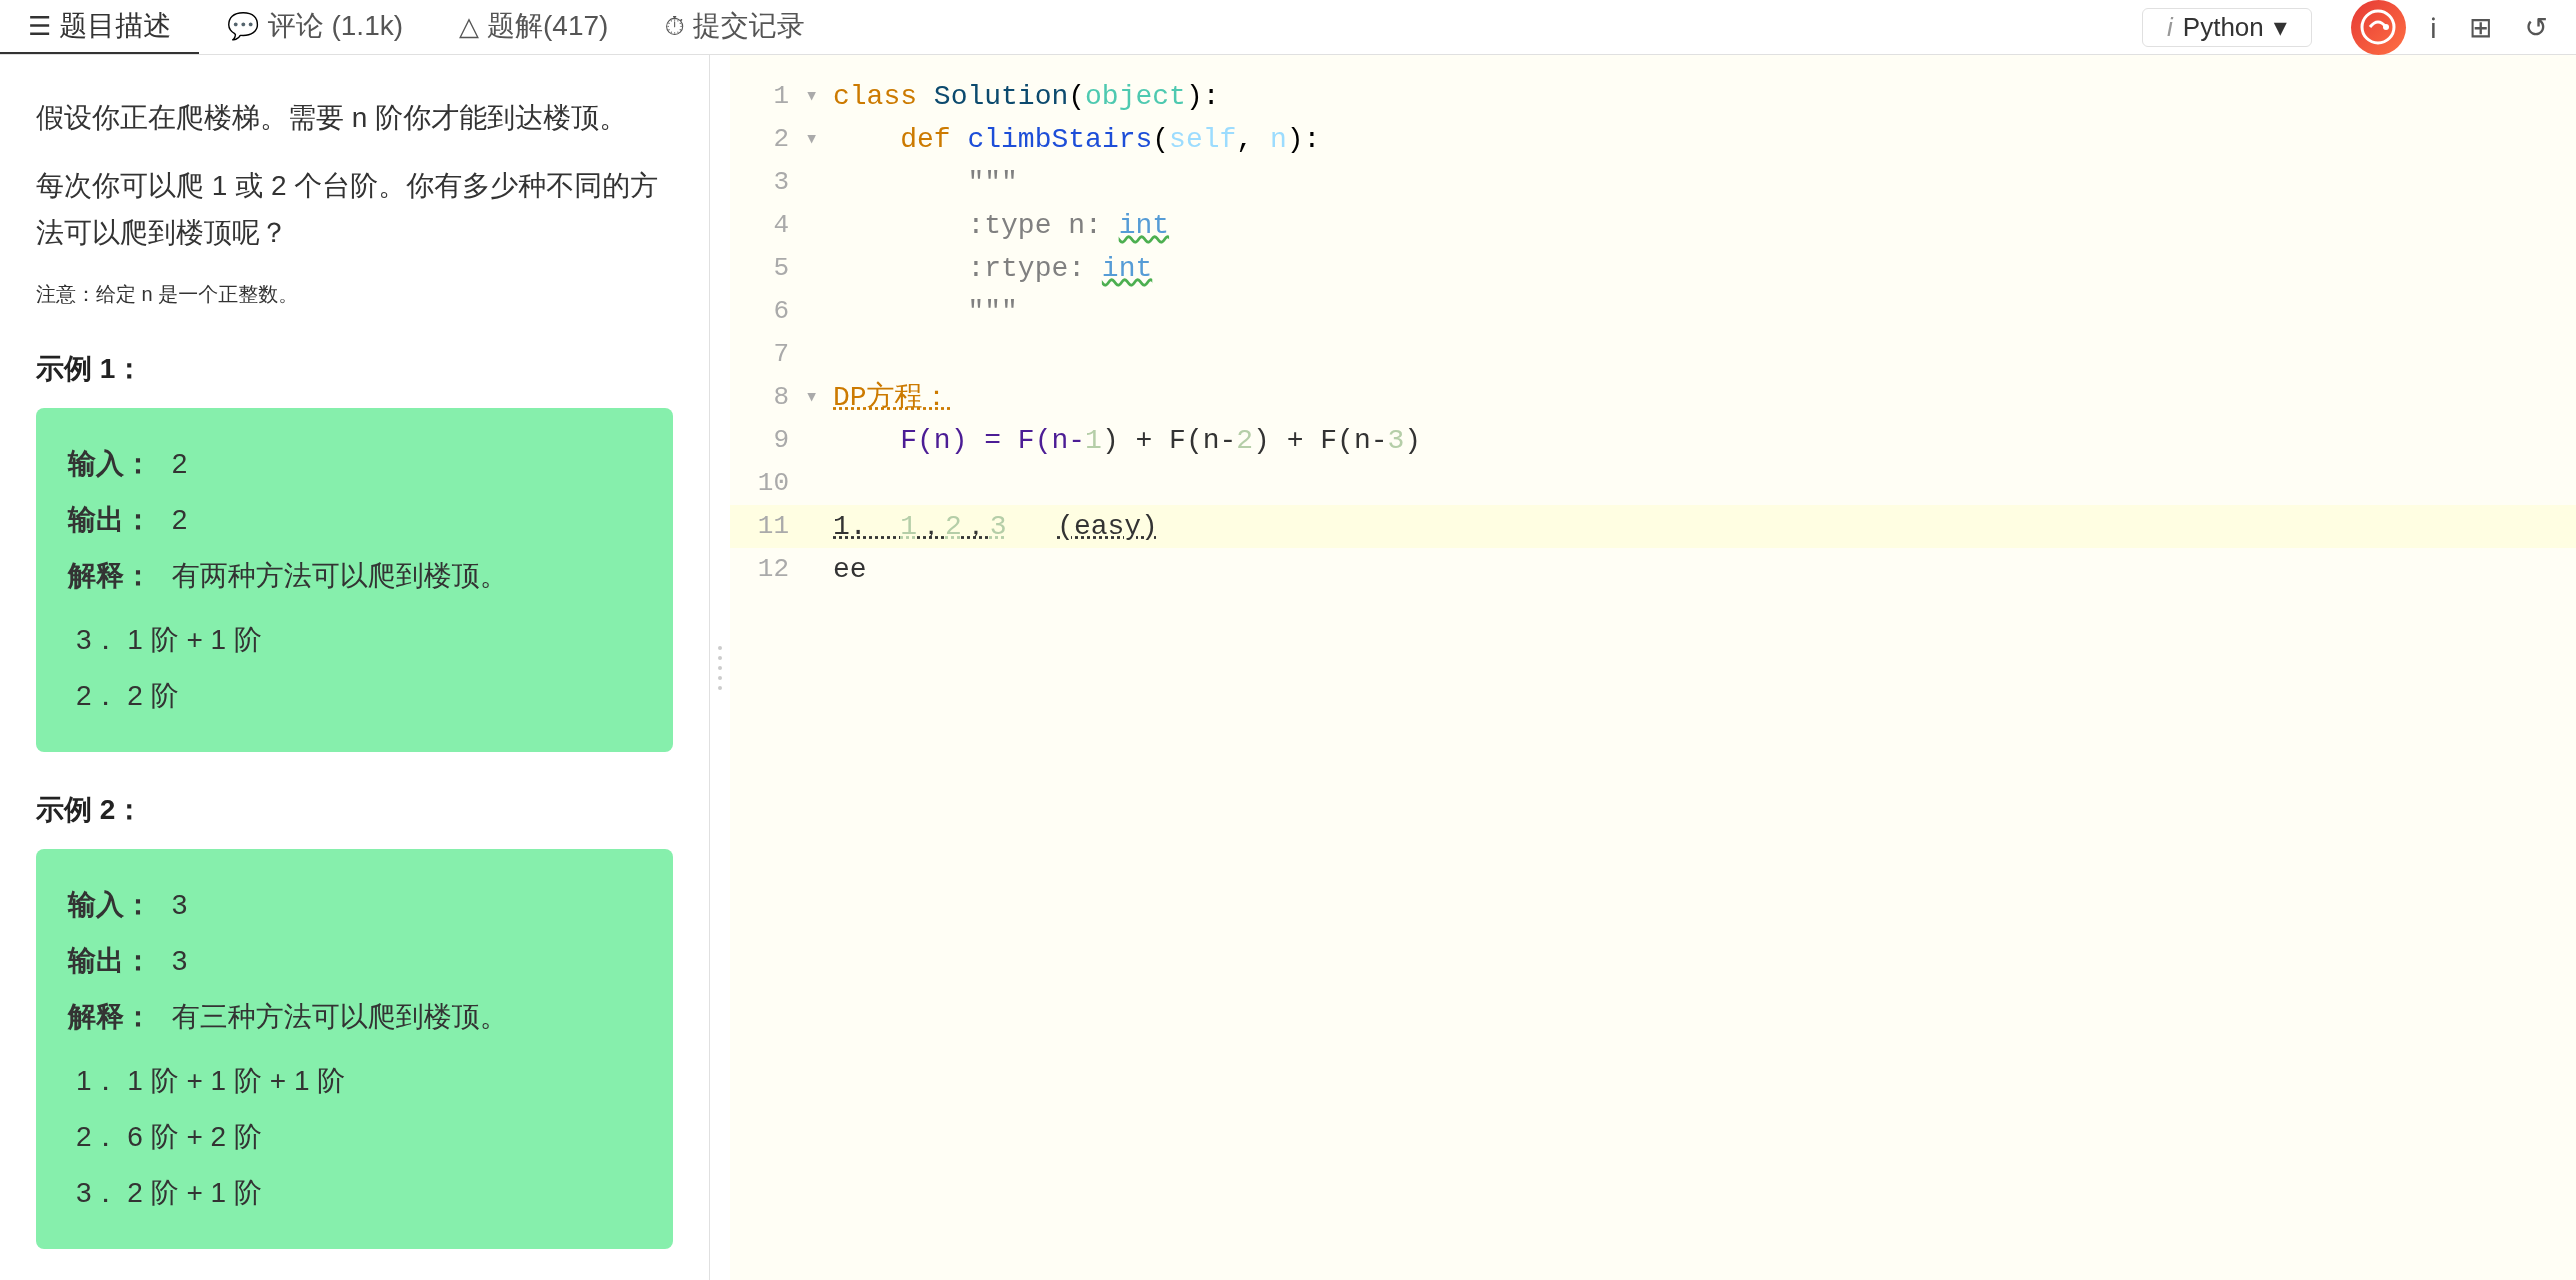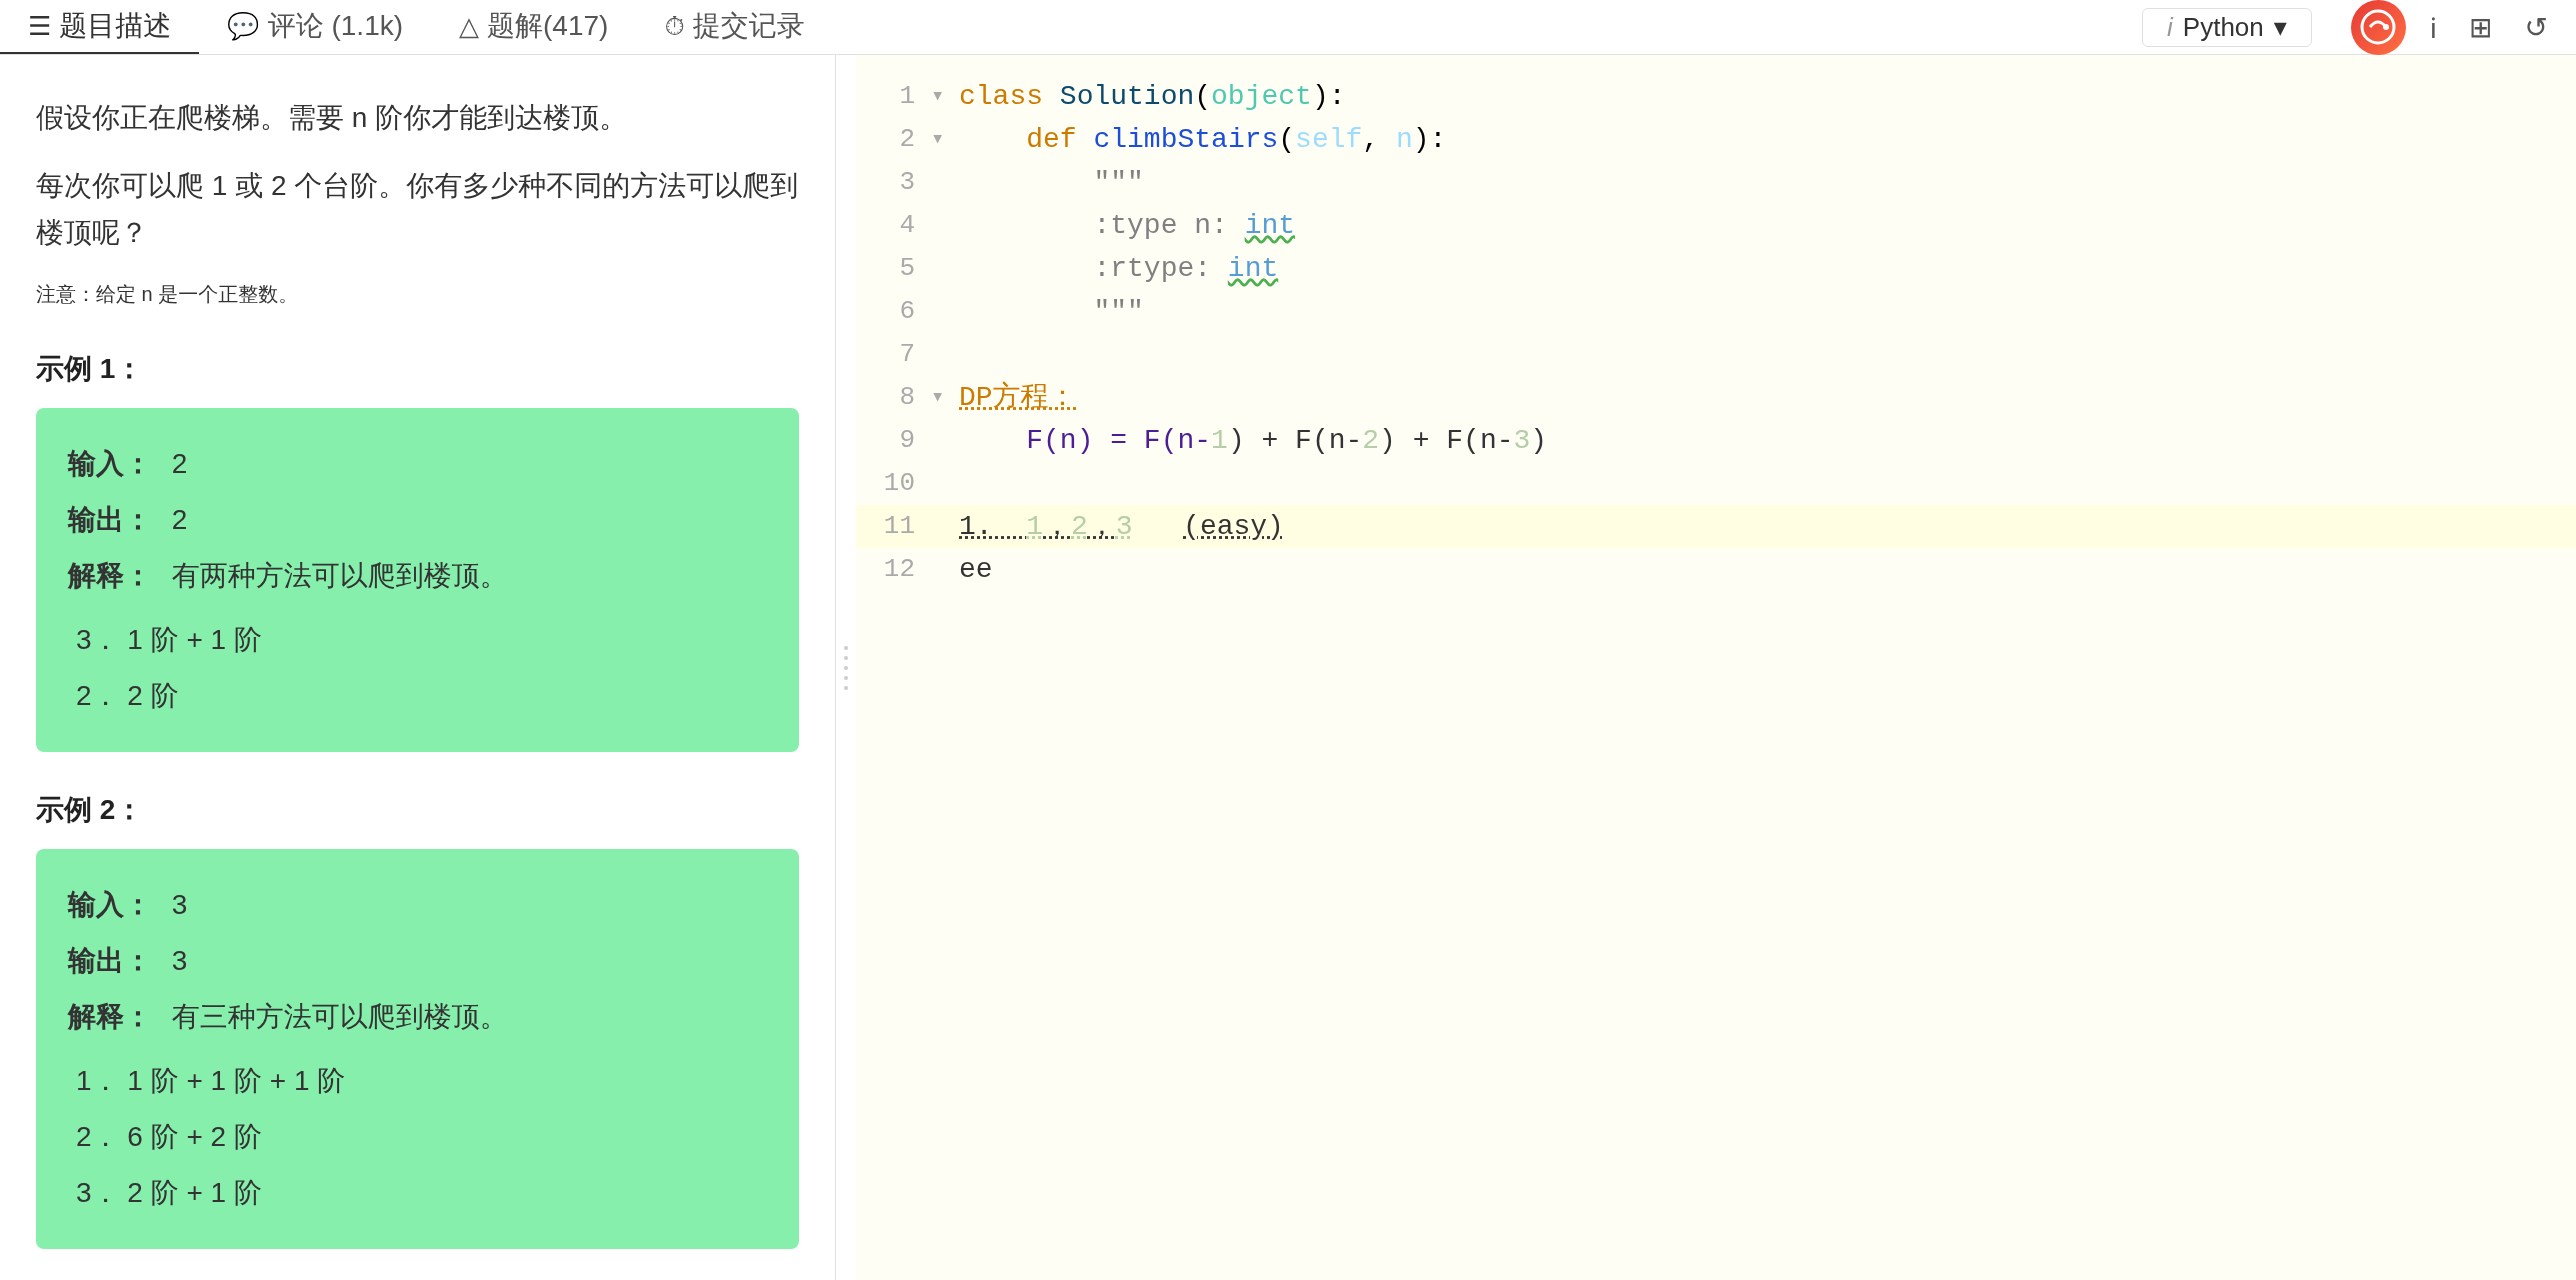--- a/index.html
+++ b/index.html
@@ -104,21 +104,21 @@
 
     
     .main-content {
       display: flex;
       flex: 1;
       overflow: hidden;
     }
 
     
     .left-panel {
-      width: 836px;
+      width: 710px;
       padding: 39px 36px;
       overflow-y: auto;
       border-right: 1px solid #e0e0e0;
       flex-shrink: 0;
     }
 
     .problem-intro {
       font-size: 28px;
       line-height: 1.7;
       color: #333;

